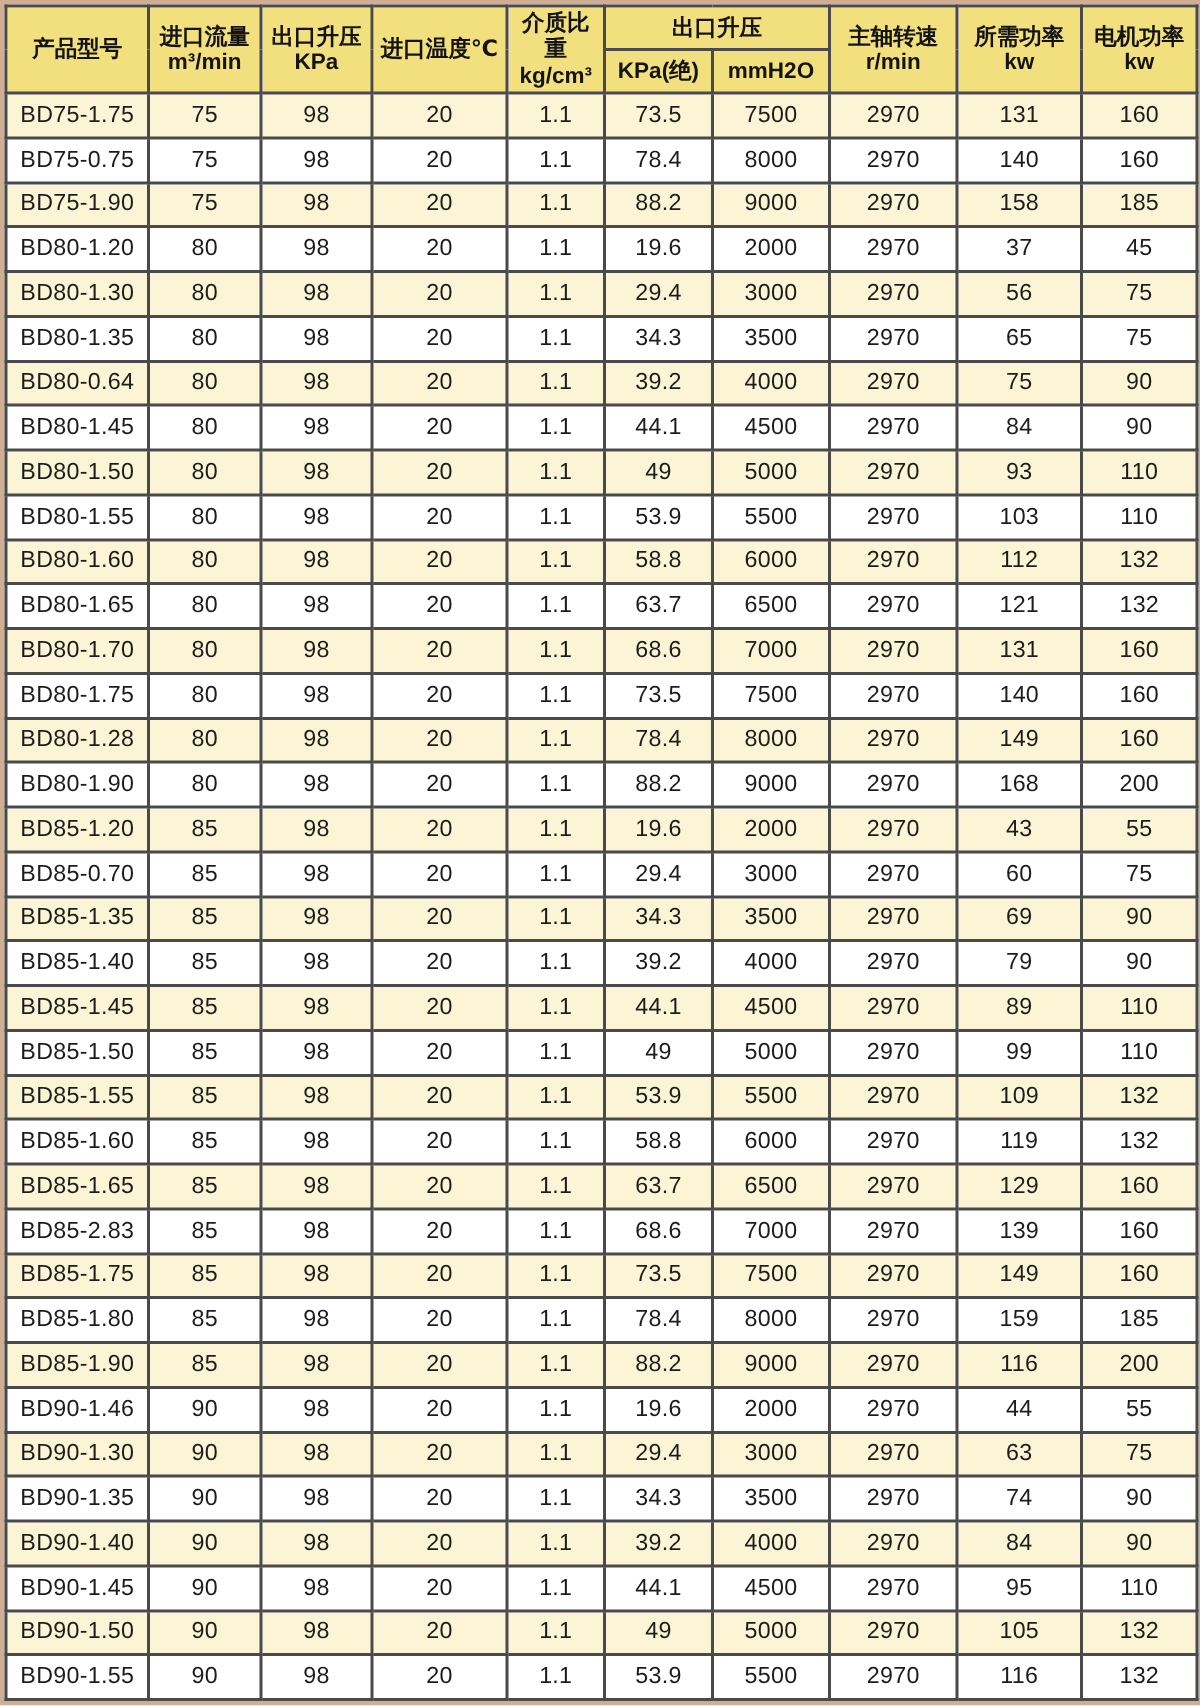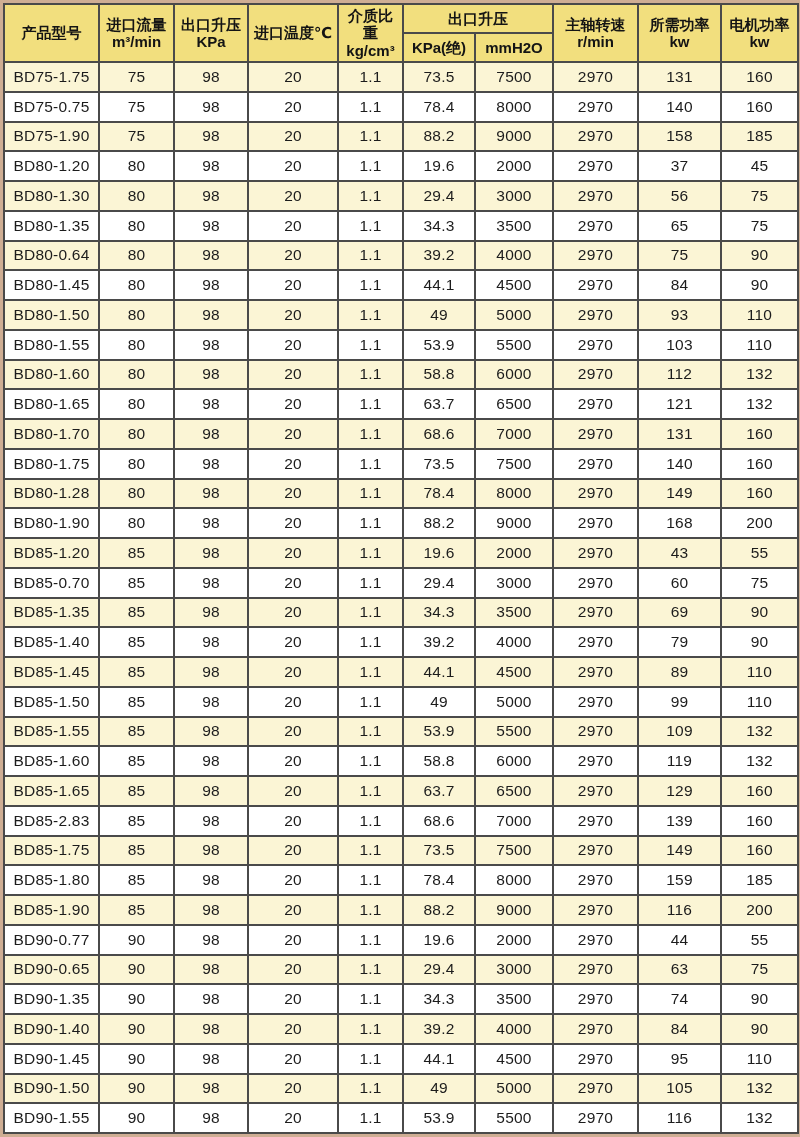--- a/index.html
+++ b/index.html
@@ -448,33 +448,33 @@
           <td>98</td>
           <td>20</td>
           <td>1.1</td>
           <td>88.2</td>
           <td>9000</td>
           <td>2970</td>
           <td>116</td>
           <td>200</td>
         </tr>
         <tr>
-          <td>BD90-0.77</td>
+          <td>BD90-1.46</td>
           <td>90</td>
           <td>98</td>
           <td>20</td>
           <td>1.1</td>
           <td>19.6</td>
           <td>2000</td>
           <td>2970</td>
           <td>44</td>
           <td>55</td>
         </tr>
         <tr>
-          <td>BD90-0.65</td>
+          <td>BD90-1.30</td>
           <td>90</td>
           <td>98</td>
           <td>20</td>
           <td>1.1</td>
           <td>29.4</td>
           <td>3000</td>
           <td>2970</td>
           <td>63</td>
           <td>75</td>
         </tr>

